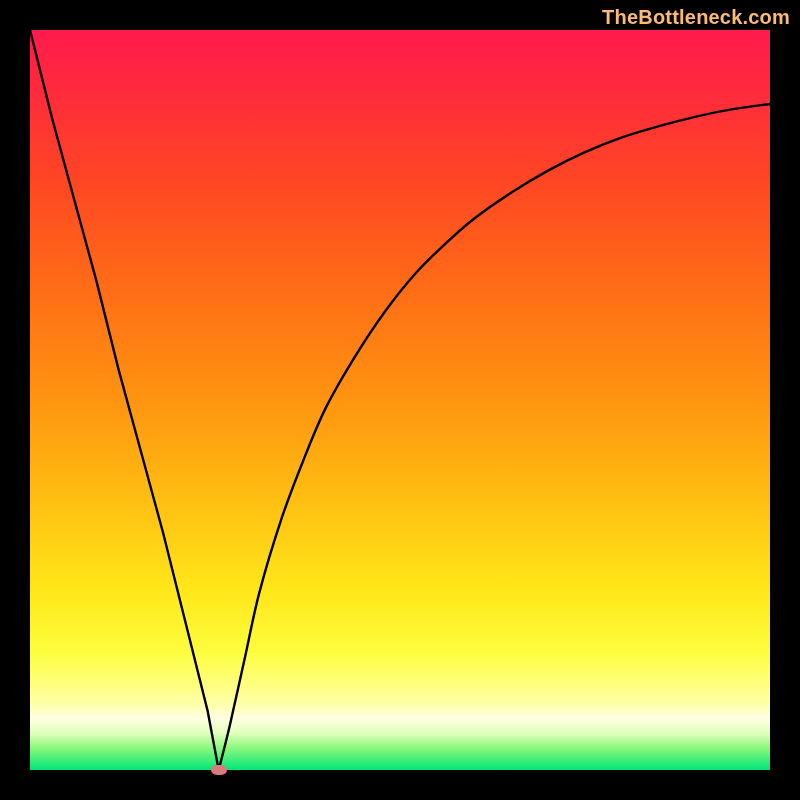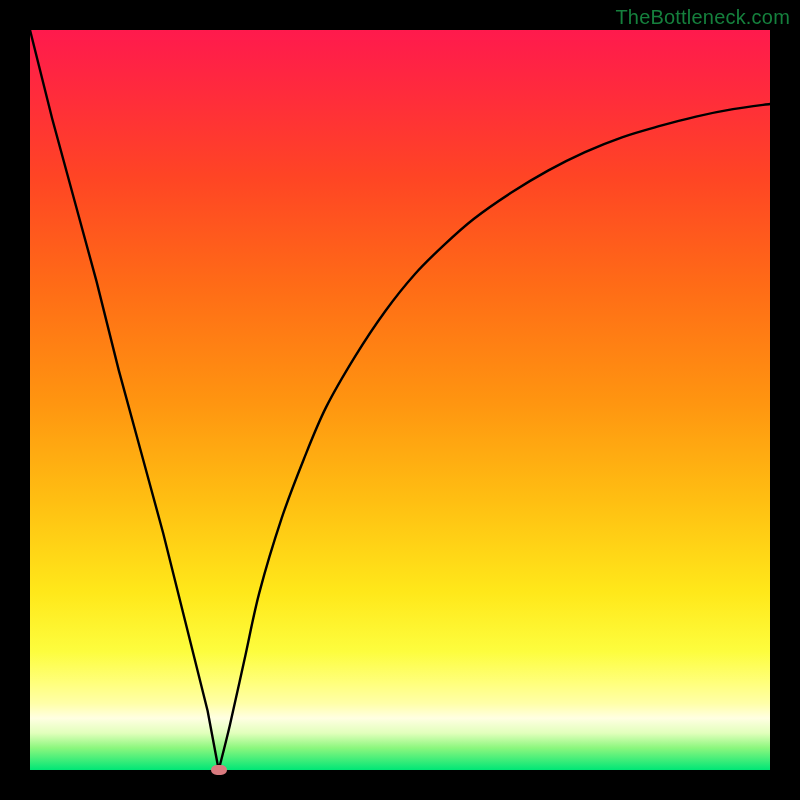--- a/index.html
+++ b/index.html
@@ -36,24 +36,25 @@
       #ffffa8 91%,
       #ffffe2 93%,
       #e2ffbc 95%,
       #8cf77e 97%,
       #00e676 100%);
   }
   .watermark {
     position: absolute;
     top: 6px;
     right: 10px;
-    color: #15803d;
+    color: #fdba74;
     font-size: 20px;
     letter-spacing: 0.2px;
     user-select: none;
+    font-weight: bold;
   }
   svg.curve {
     position: absolute;
     left: 0;
     top: 0;
     width: 740px;
     height: 740px;
     overflow: visible;
   }
   .marker {

